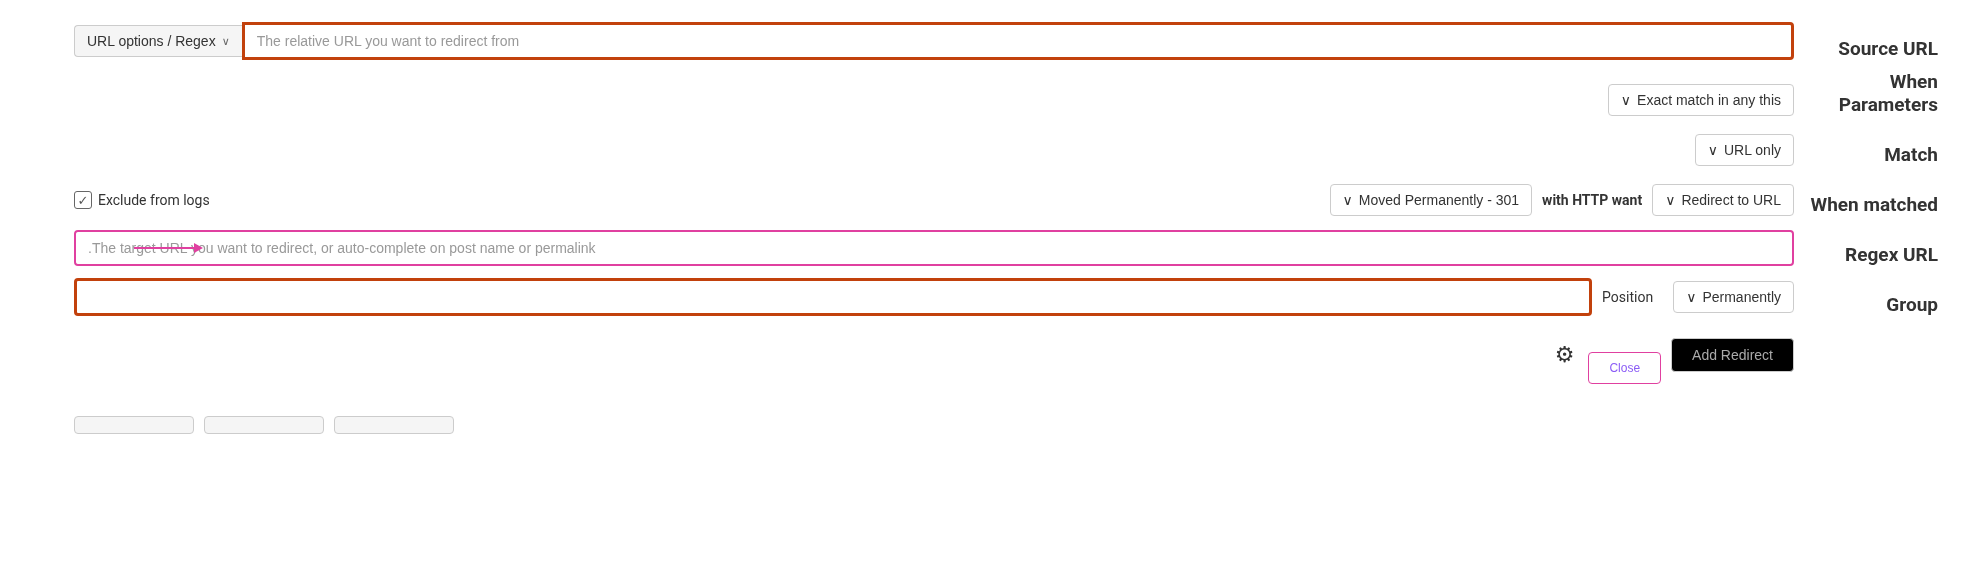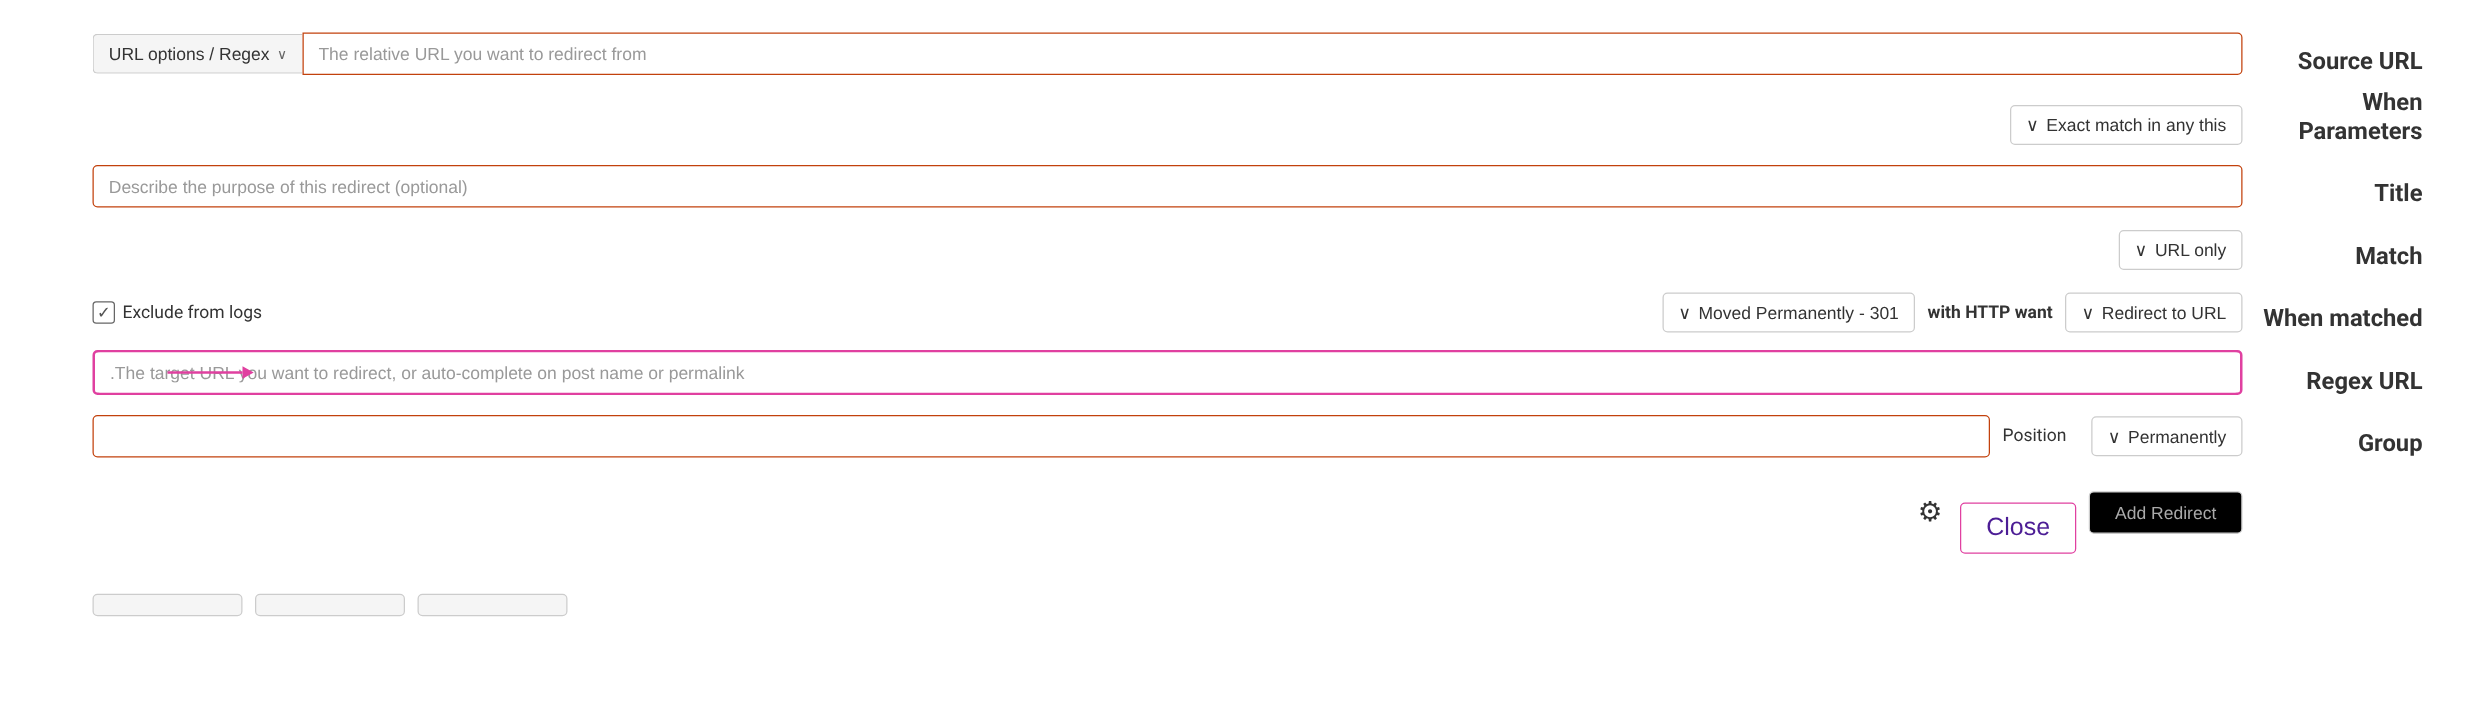--- a/index.html
+++ b/index.html
@@ -9,21 +9,21 @@
       background: #fff;
       color: #333;
     }
     .container {
       width: 1984px;
       min-height: 578px;
       padding: 20px 30px;
       background: #fff;
     }
     input[type="text"], .input-like {
-      border: 1px solid #c2410c;
+      border: 3px solid #c2410c;
       border-radius: 4px;
       padding: 8px 12px;
       font-size: 14px;
       color: #4c1d95;
       background: #fff;
       outline: none;
       width: 100%;
     }
     input[type="text"]::placeholder {
       color: #999;
@@ -151,25 +151,25 @@
     .gear-btn {
       background: none;
       border: none;
       cursor: pointer;
       font-size: 22px;
       color: #333;
       padding: 4px;
     }
     .close-btn {
       border: 1px solid #e040a0;
-      color: #4c1d95;
+      color: #8b5cf6;
       background: #fff;
       border-radius: 4px;
       padding: 8px 20px;
-      font-size: 20px;
+      font-size: 12px;
       cursor: pointer;
       font-weight: 500;
       margin-top: 26px;
     }
     .add-redirect-btn {
       border: 1px solid #ccc;
       color: #aaa;
       background: #000000;
       border-radius: 4px;
       padding: 8px 20px;
@@ -240,26 +240,20 @@
     <div class="grid-row">
       <div class="grid-main" style="justify-content:flex-end;">
         <button class="dropdown-btn">
           <span>∨</span>
           <span>Exact match in any this</span>
         </button>
       </div>
       <div class="grid-label">When Parameters</div>
     </div>
 
-    <div class="grid-row">
-      <div class="grid-main">
-        <input type="text" class="full-width-input" style="width: 100%;" placeholder="Describe the purpose of this redirect (optional)">
-      </div>
-      <div class="grid-label">Title</div>
-    </div>
 
     <div class="grid-row">
       <div class="grid-main" style="justify-content:flex-end;">
         <button class="dropdown-btn">
           <span>∨</span>
           <span>URL only</span>
         </button>
       </div>
       <div class="grid-label">Match</div>
     </div>

